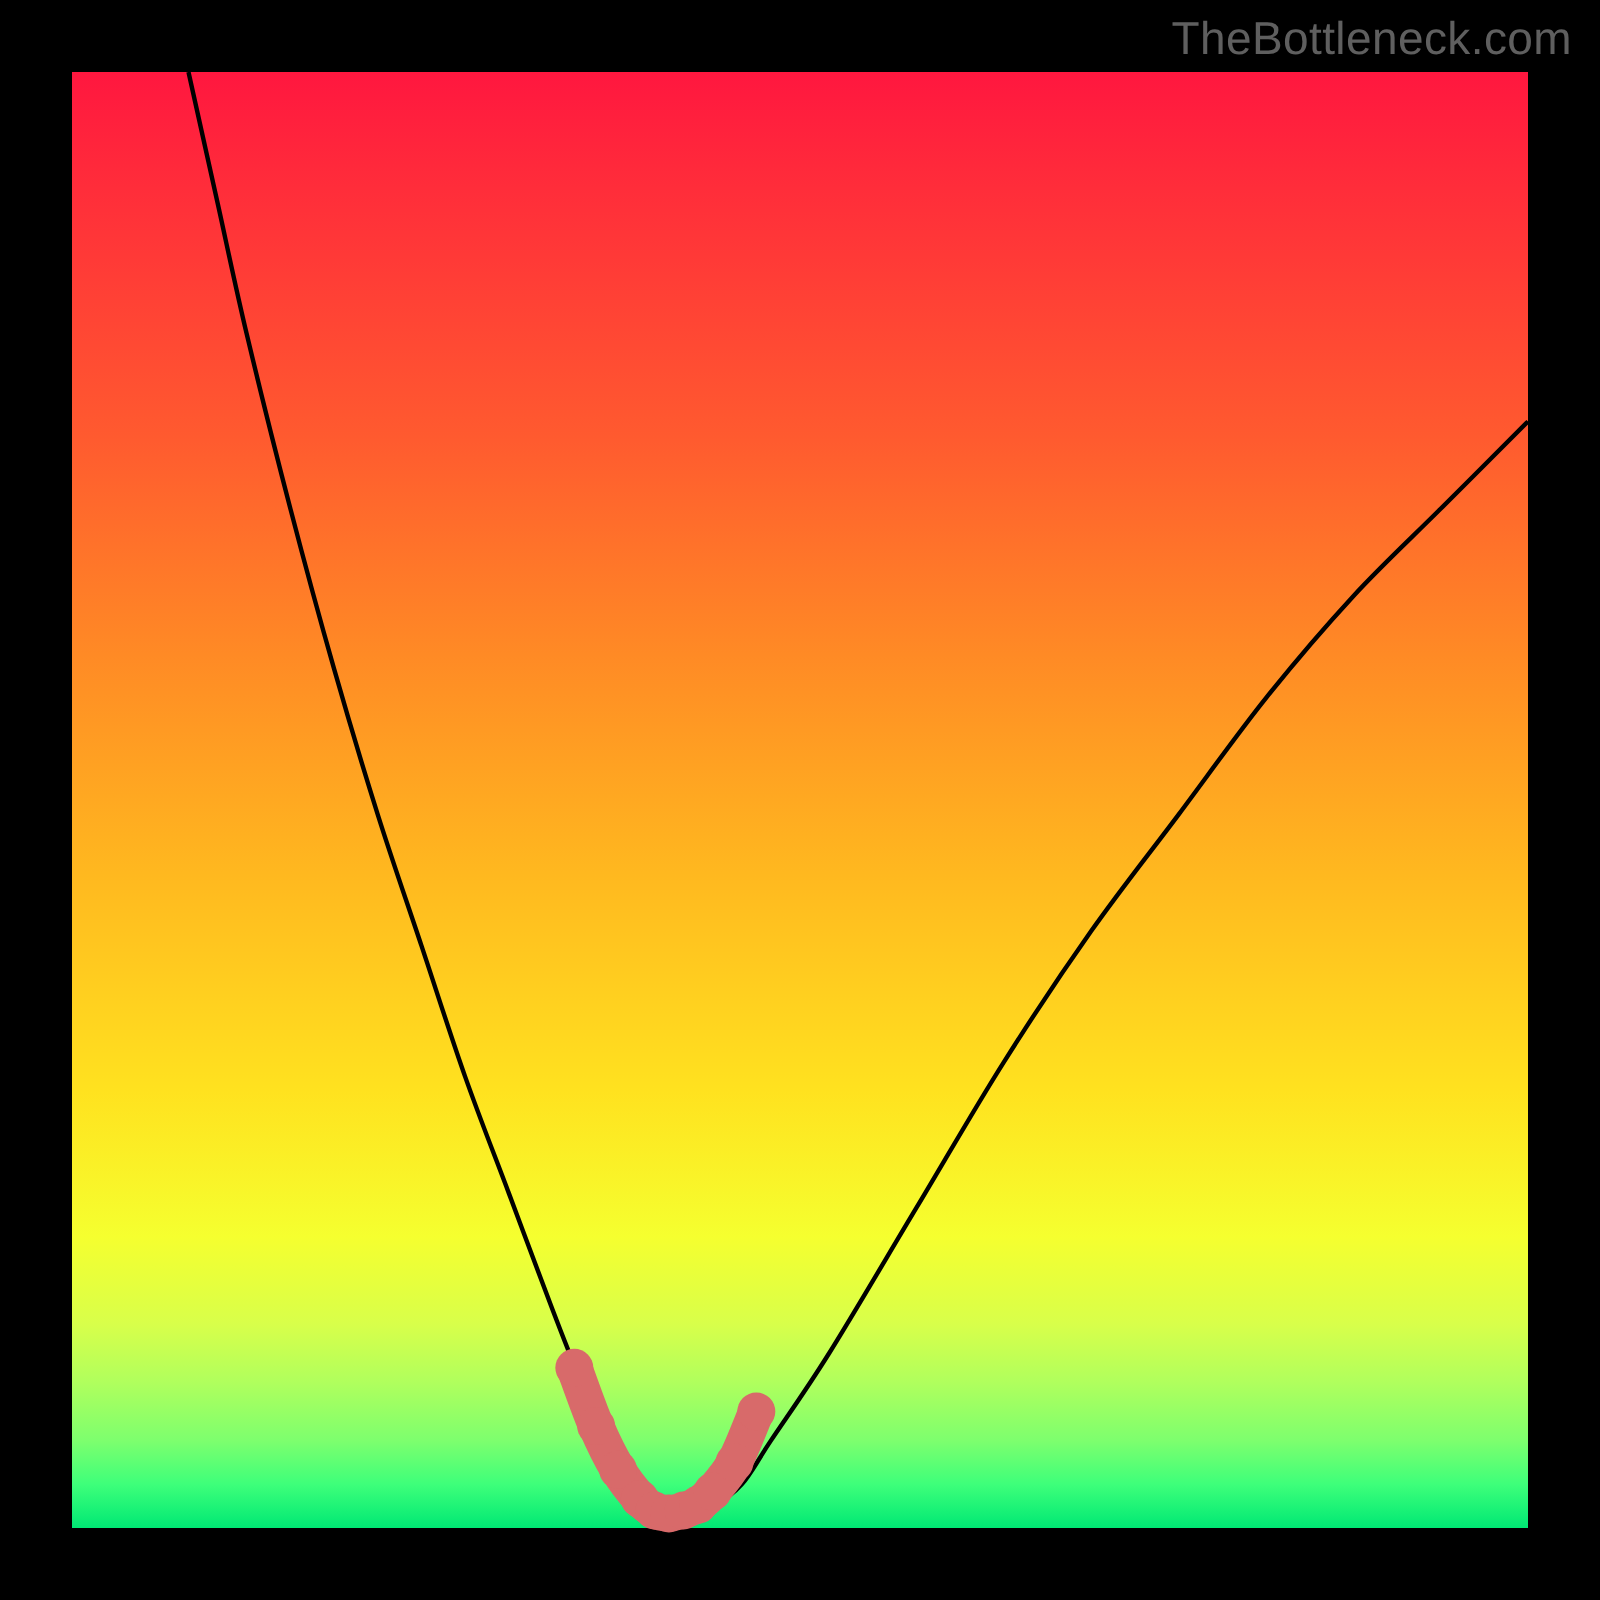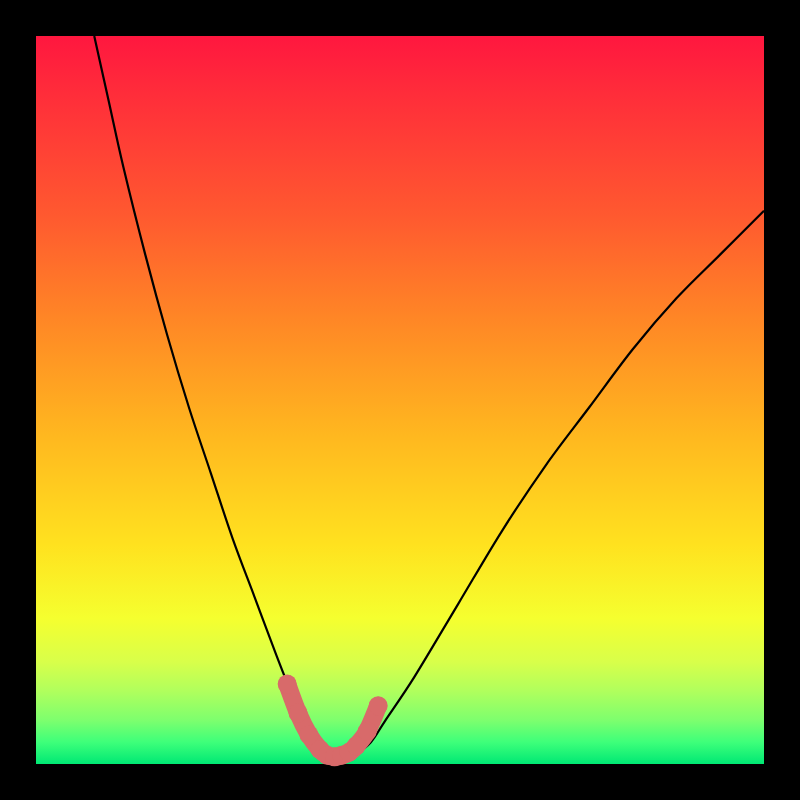--- a/index.html
+++ b/index.html
@@ -57,20 +57,21 @@
     width: 728px;
     height: 728px;
     overflow: visible;
   }
 </style>
 </head>
 <body>
 
 <div class="frame">
 
+  <div class="watermark">TheBottleneck.com</div>
 
   <div class="plot">
     <svg class="curve" viewBox="0 0 728 728">
       <path id="curve-path" fill="none" stroke="#000000" stroke-width="2.2" d="M 58.24,0 C 60.66666666666667,10.919999999999996 67.94666666666666,43.679999999999964 72.8,65.51999999999998 C 77.65333333333334,87.36 81.29333333333334,105.56000000000007 87.36,131.04000000000008 C 93.42666666666666,156.5200000000001 101.92,190.49333333333337 109.2,218.40000000000003 C 116.48,246.3066666666667 123.75999999999999,273 131.04,298.48 C 138.32,323.96000000000004 145.6,348.2266666666667 152.88,371.28000000000003 C 160.16,394.33333333333337 167.44,414.96000000000004 174.72,436.8 C 182,458.64 189.28,481.6933333333333 196.56,502.32 C 203.84,522.9466666666666 211.12,541.1466666666666 218.4,560.56 C 225.68,579.9733333333332 234.17333333333335,603.0266666666666 240.24,618.8 C 246.30666666666667,634.5733333333333 249.94666666666666,644.28 254.79999999999998,655.2 C 259.6533333333333,666.1200000000001 264.50666666666666,675.8266666666667 269.36,684.32 C 274.21333333333337,692.8133333333334 280.28000000000003,700.6999999999999 283.92,706.16 C 287.56,711.62 288.7733333333333,714.6533333333334 291.2,717.08 C 293.62666666666667,719.5066666666667 296.0533333333333,720.1133333333333 298.47999999999996,720.72 C 300.90666666666664,721.3266666666667 302.12,721.3266666666667 305.76,720.72 C 309.4,720.1133333333333 315.46666666666664,719.5066666666667 320.32,717.08 C 325.17333333333335,714.6533333333334 330.02666666666664,711.62 334.88,706.16 C 339.73333333333335,700.6999999999999 342.15999999999997,695.24 349.44,684.32 C 356.72,673.4000000000001 366.4266666666667,660.0533333333333 378.56,640.64 C 390.6933333333333,621.2266666666667 407.67999999999995,592.1066666666667 422.23999999999995,567.84 C 436.79999999999995,543.5733333333334 451.36,518.0933333333332 465.92,495.03999999999996 C 480.48,471.9866666666666 495.03999999999996,450.1466666666667 509.59999999999997,429.52000000000004 C 524.16,408.8933333333334 538.72,390.6933333333334 553.28,371.28000000000003 C 567.8399999999999,351.8666666666667 582.3999999999999,331.24 596.9599999999999,313.04 C 611.52,294.84000000000003 626.0799999999999,277.8533333333333 640.64,262.08 C 655.2,246.30666666666664 669.76,232.96000000000004 684.3199999999999,218.40000000000003 C 698.8799999999999,203.84000000000003 720.72,182.00000000000003 728,174.72000000000003"></path>
       <g id="marker-group">
           <path d="M 251.15999999999997,647.92 C 252.97999999999996,652.7733333333333 258.44,668.5466666666666 262.08,677.04 C 265.71999999999997,685.5333333333333 269.36,692.8133333333333 273,698.88 C 276.64,704.9466666666667 280.88666666666666,710.0426666666667 283.92,713.44 C 286.9533333333334,716.8373333333334 288.7733333333333,718.0506666666666 291.2,719.264 C 293.62666666666667,720.4773333333334 296.0533333333333,720.72 298.47999999999996,720.72 C 300.90666666666664,720.72 303.3333333333333,719.992 305.76,719.264 C 308.18666666666667,718.5360000000001 310.61333333333334,717.9293333333333 313.04,716.352 C 315.4666666666667,714.7746666666667 317.28666666666663,713.3186666666666 320.32,709.8 C 323.35333333333335,706.2813333333334 327.6,701.9133333333333 331.24,695.24 C 334.88,688.5666666666667 340.34,674.0066666666667 342.15999999999997,669.76" fill="none" stroke="#d86a6a" stroke-width="18" stroke-linecap="round" stroke-linejoin="round"></path>
           <circle cx="251.15999999999997" cy="647.92" r="9.5" fill="#d86a6a"></circle>
           <circle cx="262.08" cy="677.04" r="9.5" fill="#d86a6a"></circle>
           <circle cx="273" cy="698.88" r="9.5" fill="#d86a6a"></circle>
           <circle cx="283.92" cy="713.44" r="9.5" fill="#d86a6a"></circle>

